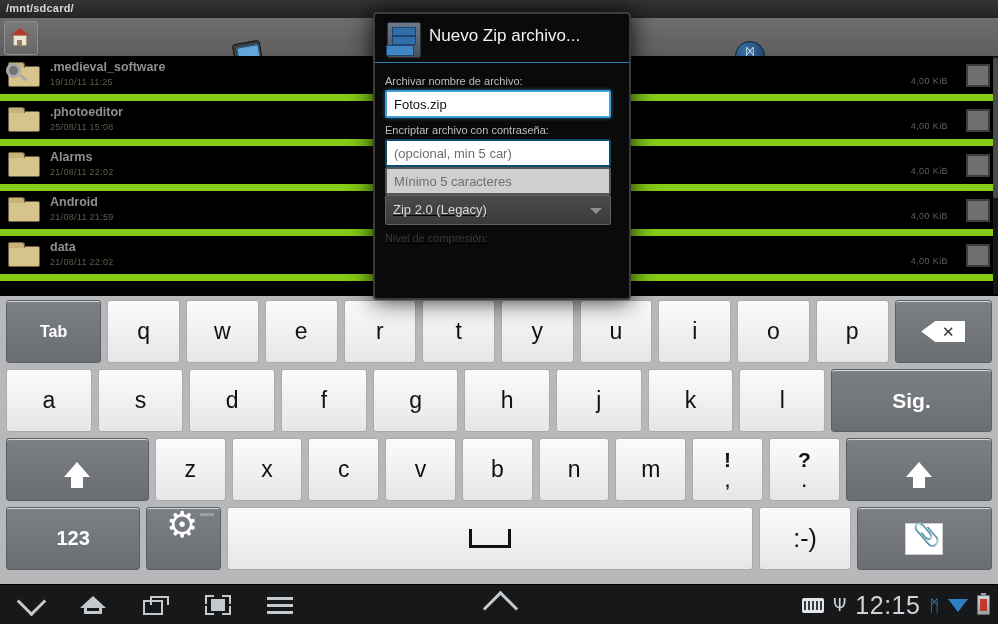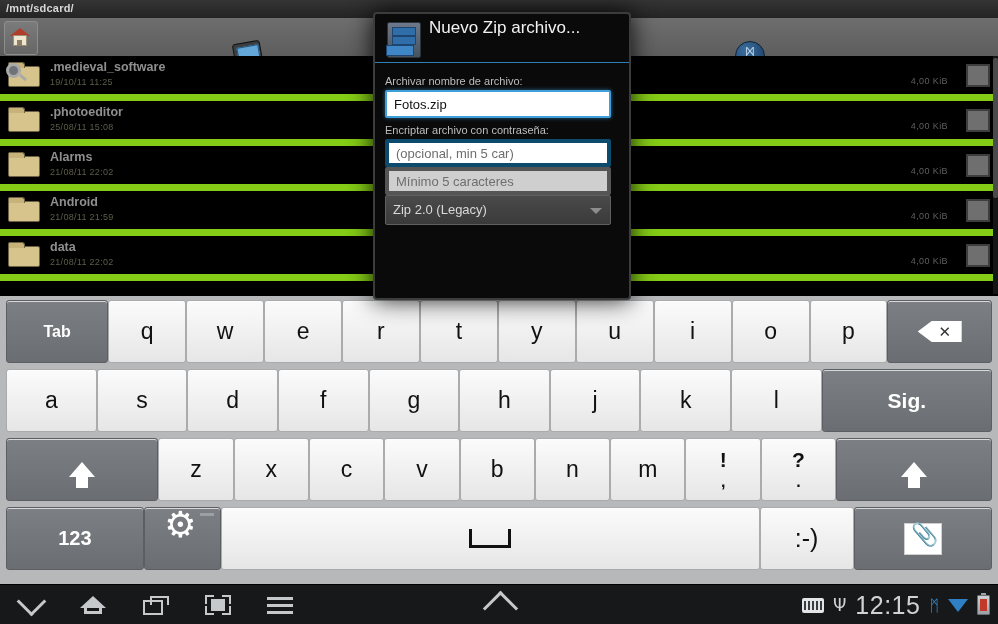--- a/index.html
+++ b/index.html
@@ -55,40 +55,40 @@
   #dialog{position:absolute;left:373px;top:12px;width:254px;height:284px;
           background:#0a0a0a;border:2px solid #3c3c3c;border-radius:4px;
           box-shadow:0 0 24px rgba(0,0,0,.9);overflow:hidden;z-index:40;}
   #dlg-title{height:48px;position:relative;border-bottom:1px solid #2f7fb8;}
   .cabinet{position:absolute;left:12px;top:8px;width:32px;height:34px;
            background:linear-gradient(#6d798a,#47525f);border:1px solid #2b323a;border-radius:2px;}
   .cabinet i{position:absolute;left:4px;width:22px;height:7px;background:#2f6ea8;
              border:1px solid #1d4570;display:block;}
   .cabinet i:nth-child(1){top:4px;} .cabinet i:nth-child(2){top:13px;}
   .cabinet i:nth-child(3){top:22px;left:-2px;width:26px;height:9px;background:#3f86c6;}
-  #dlg-title span.t{position:absolute;left:54px;top:4px;font-size:17px;color:#f2f2f2;}
-  .dlg-body{padding:6px 18px 0 10px;}
+  #dlg-title span.t{position:absolute;left:54px;top:12px;font-size:17px;color:#f2f2f2;}
+  .dlg-body{padding:6px 18px 0 10px;text-decoration:underline;}
   .dlg-label{font-size:11px;color:#bdbdbd;margin:6px 0 3px 0;}
   .dlg-label.dim{color:#6f6f6f;}
   .fld{width:100%;height:28px;box-sizing:border-box;border-radius:2px;font-size:13px;
-       padding:0 7px;outline:none;border:4px solid #0c4a6e;background:#fff;color:#111;
+       padding:0 7px;outline:none;border:2px solid #0c4a6e;background:#fff;color:#111;
        font-family:"Liberation Sans",sans-serif;}
   .fld.focused{border:2px solid #3f9fd8;box-shadow:0 0 4px rgba(63,159,216,.6);}
   .fld.disabled{background:#cfcfcf;color:#b91c1c;border-color:#555;}
   .fld::placeholder{color:#6e6e6e;}
   .sel{position:relative;width:100%;height:30px;box-sizing:border-box;border-radius:2px;
        background:linear-gradient(#4a4a4a,#3a3a3a);border:1px solid #606060;color:#d9d9d9;
        font-size:13px;line-height:28px;padding:0 7px;}
   .sel .caret{position:absolute;right:8px;top:12px;width:0;height:0;
       border-left:6px solid transparent;border-right:6px solid transparent;border-top:6px solid #8d8d8d;}
   .dlg-label.cut{color:#3a3a3a;margin-top:7px;font-size:11px;}
   
   #keyboard{position:absolute;left:0;top:296px;width:998px;height:288px;background:#b6b8b9;
             padding-top:4px;box-sizing:border-box;}
-  .krow{display:flex;padding:0 6px;margin-bottom:6px;height:63px;}
+  .krow{display:flex;gap:6px;padding:0 6px;margin-bottom:6px;height:63px;}
   .key{background:linear-gradient(#fbfbfb,#e6e6e6);border:1px solid #a9abac;border-radius:3px;
        display:flex;align-items:center;justify-content:center;font-size:23px;color:#111;
        box-shadow:0 1px 0 rgba(255,255,255,.7) inset;position:relative;flex:1;}
   .key.dark{background:linear-gradient(#7c8084,#6a6e72);color:#fff;border-color:#5b5f63;
             font-size:16px;font-weight:bold;}
   .key .dual{display:flex;flex-direction:column;align-items:center;line-height:1;}
   .key .dual .up{font-size:21px;font-weight:bold;}
   .key .dual .lo{font-size:16px;font-weight:bold;margin-top:4px;}
   .led{position:absolute;right:7px;top:6px;width:10px;height:10px;border-radius:50%;
        border:1px solid #a9adb1;background:#84888c;}
@@ -242,20 +242,21 @@
     <div class="dlg-label">Encriptar archivo con contraseña:</div>
     <input class="fld" type="text" placeholder="(opcional, min 5 car)" style="">
 
     <input class="fld disabled" type="text" placeholder="Mínimo 5 caracteres" style="">
 
     <div class="sel">
       <span>Zip 2.0 (Legacy)</span>
       <span class="caret"></span>
     </div>
 
+    <div class="dlg-label cut">Nivel de compresión:</div>
   </div>
 </div>
 
 <div id="keyboard">
     <div class="krow">
       <div class="key dark" style="flex: 1.32 1 0%;">
         <span>Tab</span>
       </div>
       <div class="key" style="flex: 1 1 0%;">
         <span>q</span>

